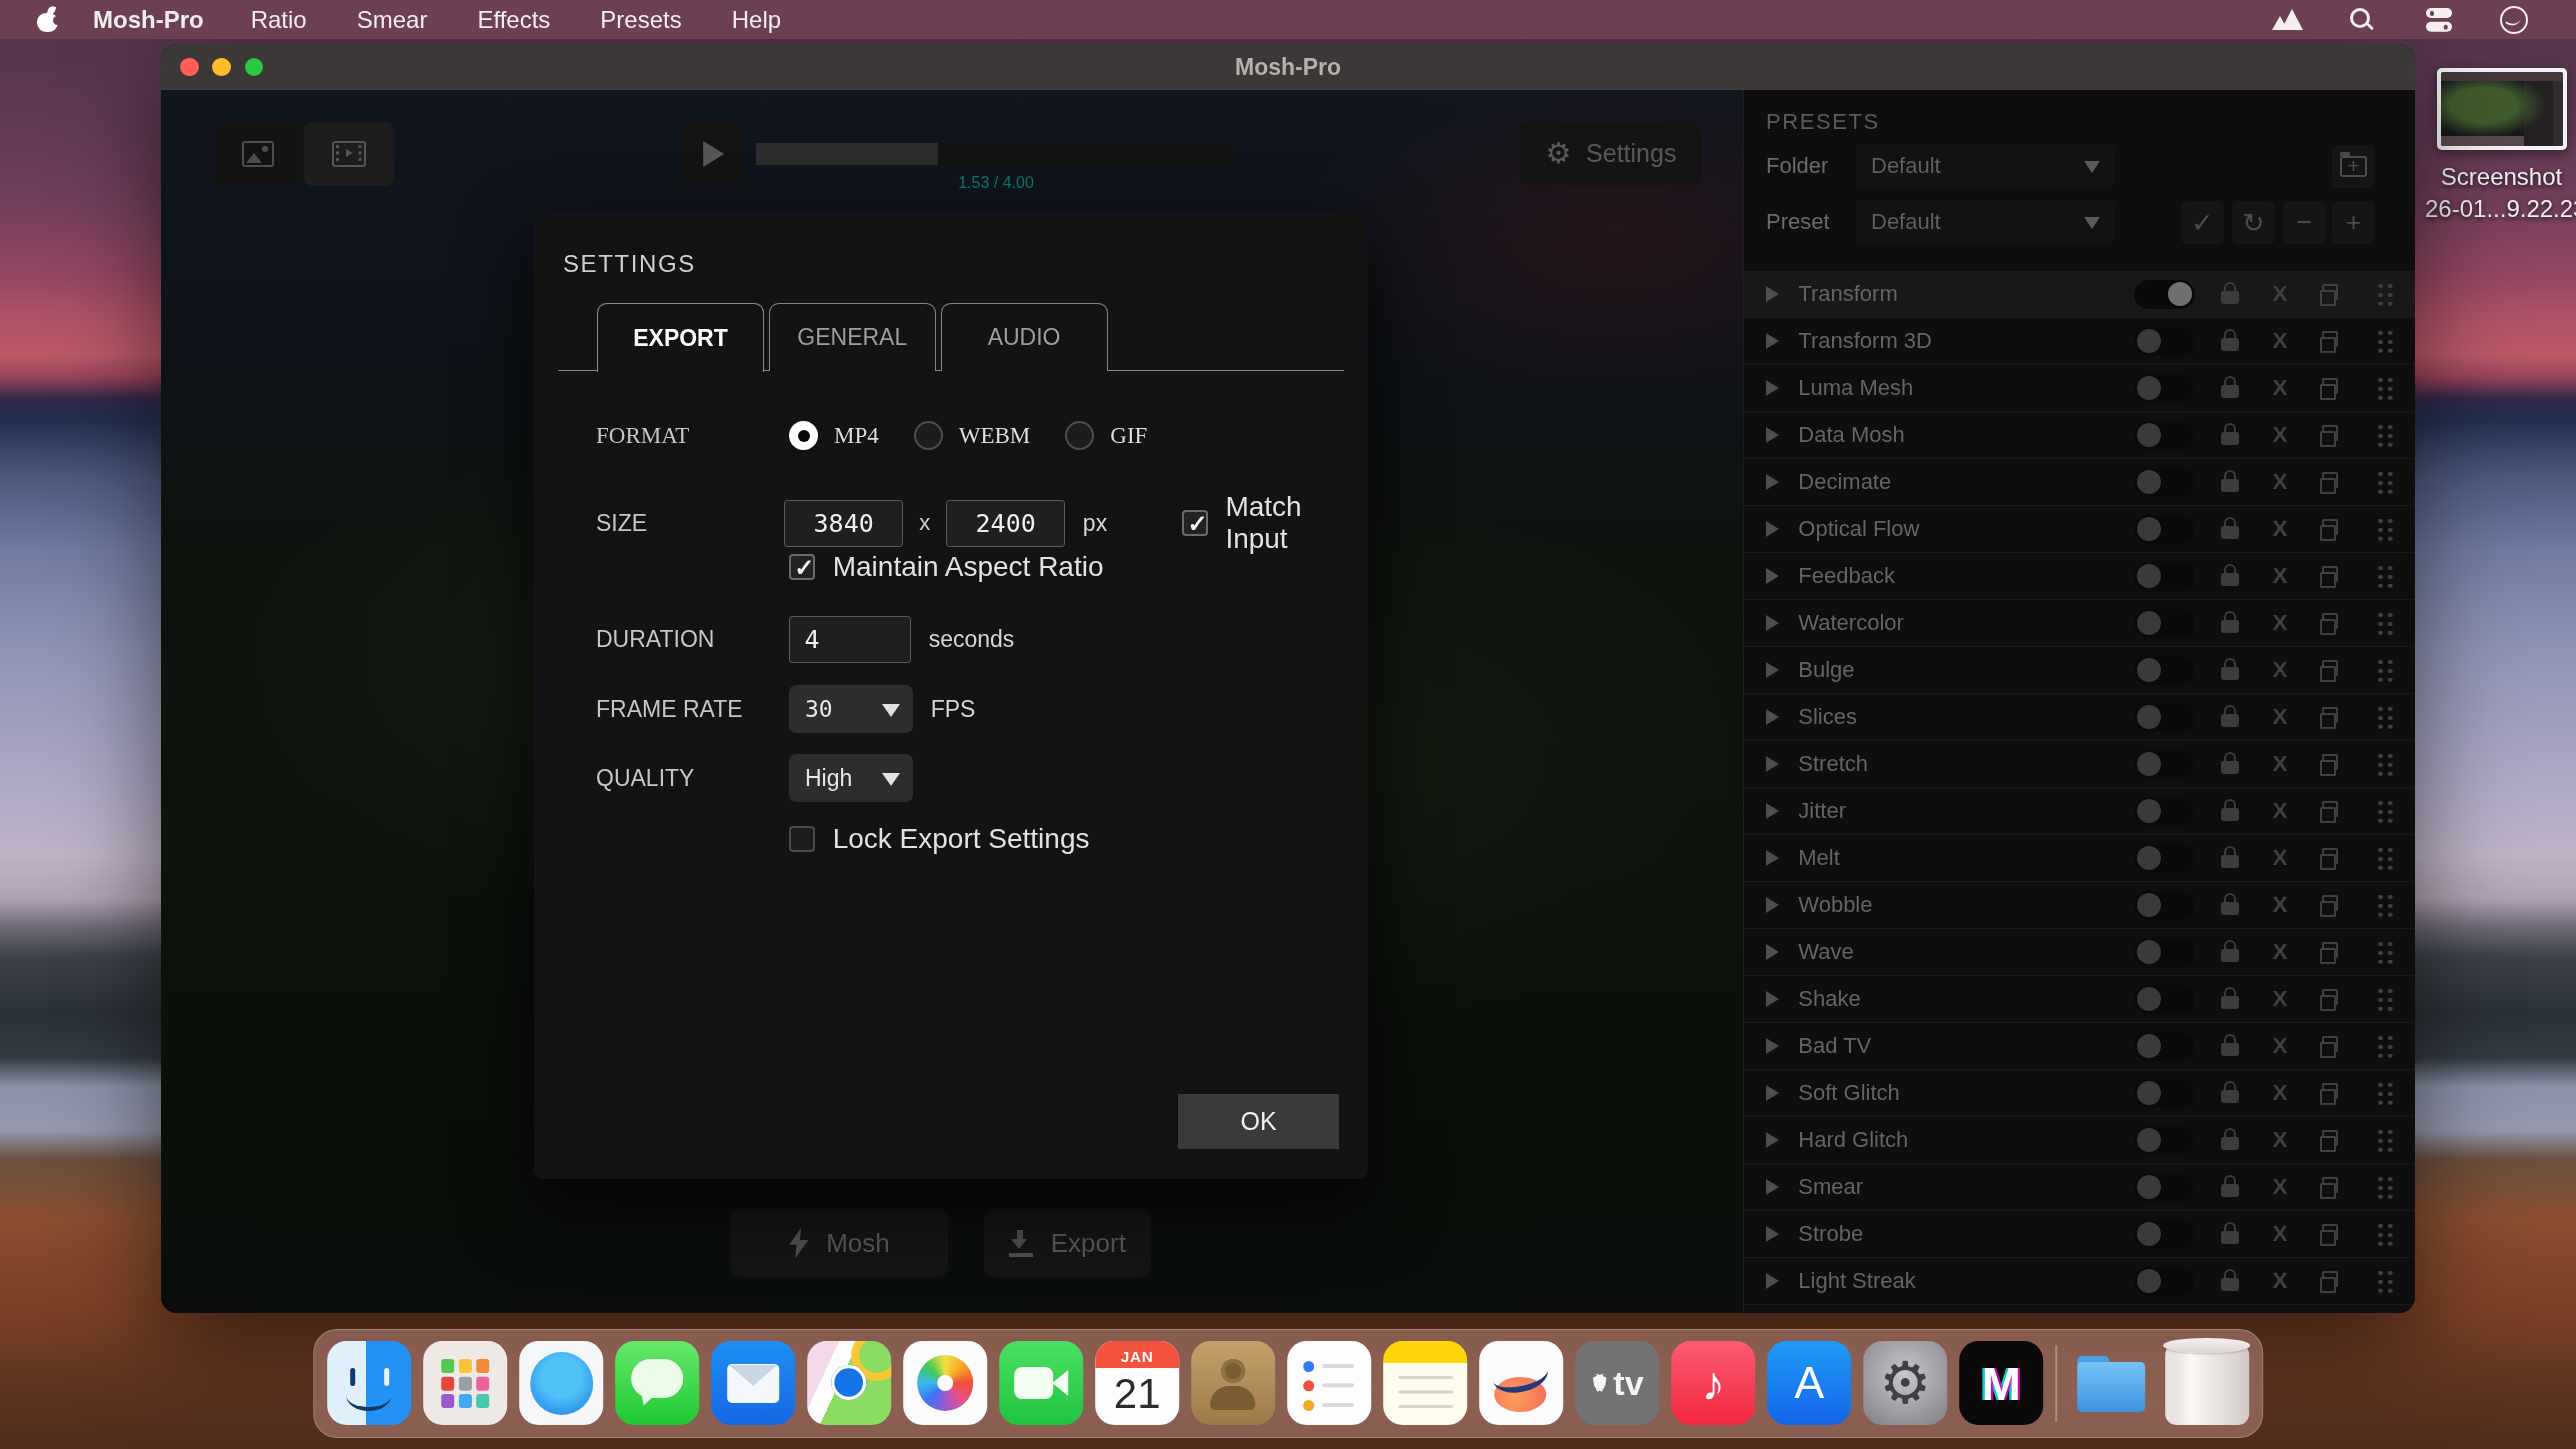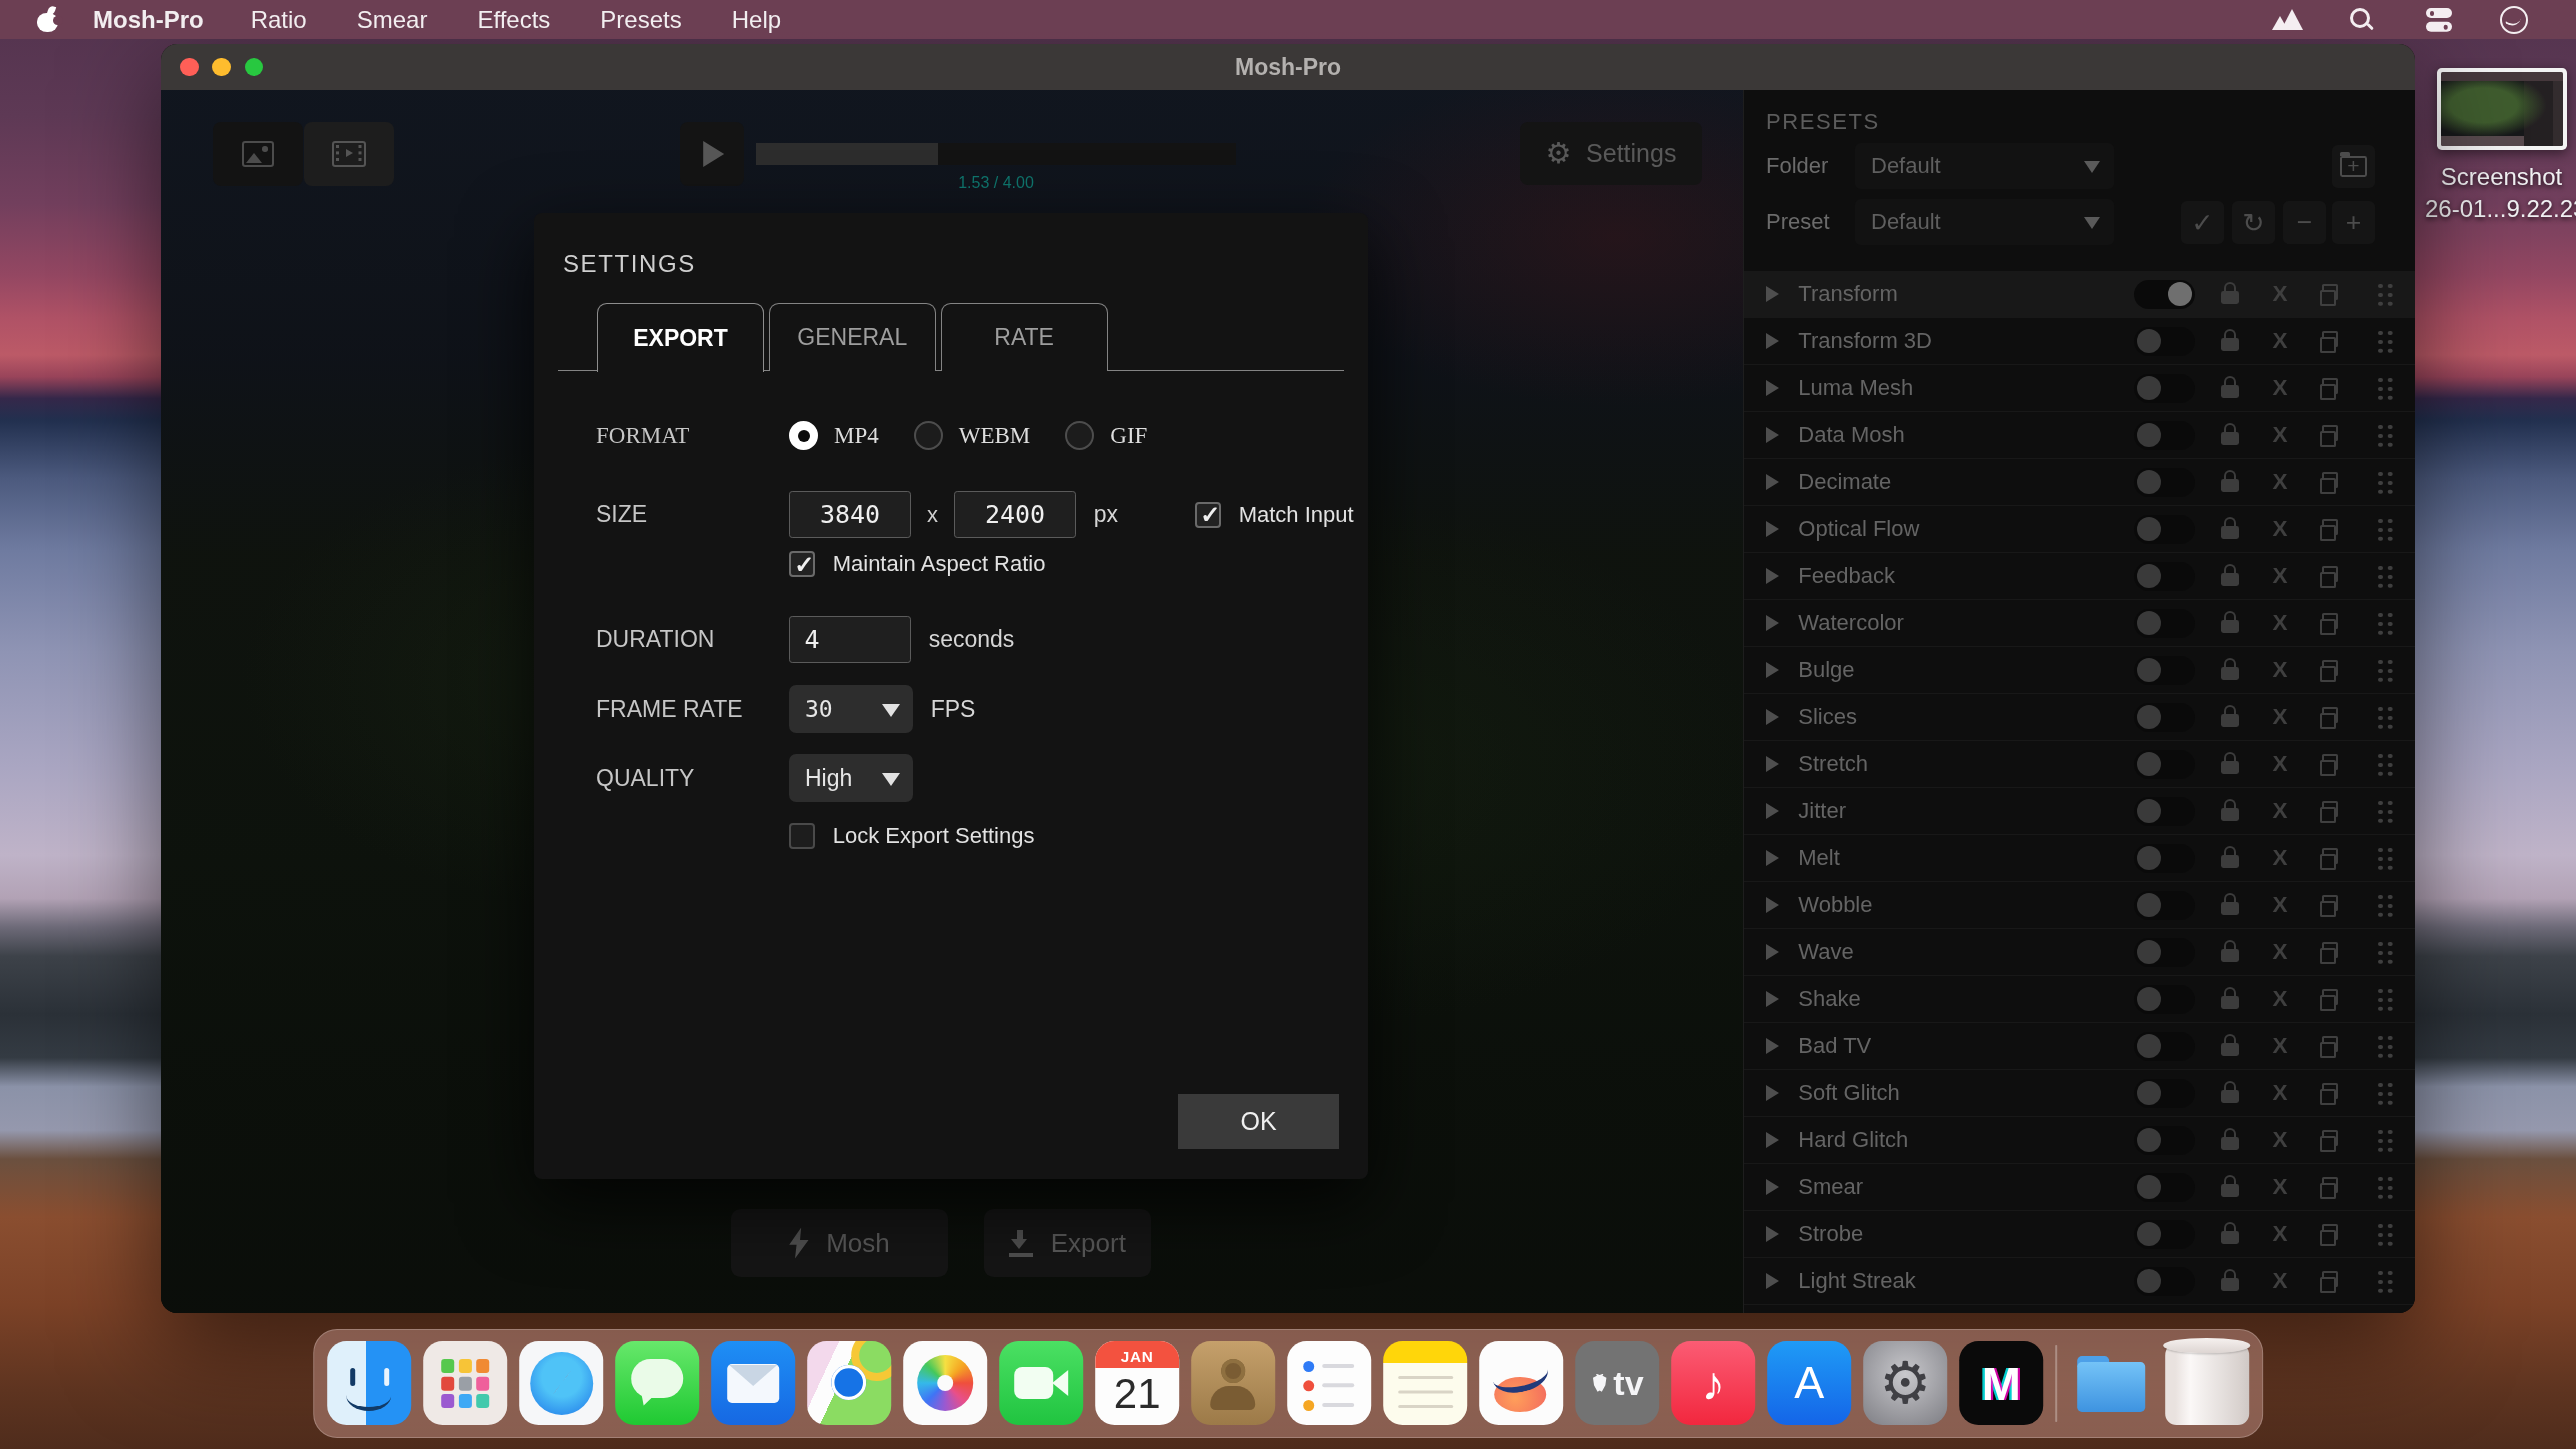--- a/index.html
+++ b/index.html
@@ -151,21 +151,21 @@
     color:#efefef; font-family:"DejaVu Sans Mono", monospace; font-size:25px;
     display:flex; align-items:center; justify-content:center; }
   .numinput.leftal { justify-content:flex-start; padding-left:14.5px; }
   .sep-x { color:#cfcfcf; font-size:22px; margin:0 16px; }
   .unit { color:#d6d6d6; font-size:23px; margin-left:17.7px; }
   .checkbox { position:relative; width:26px; height:26px; border-radius:4px;
     background:#222; border:2.4px solid #6a6a6a; }
   .checkbox.on::after { content:'\2713'; position:absolute; left:3.2px; top:-2.4px;
     color:#f0f0f0; font-size:24px; font-weight:700; }
   .checkbox.off { border-color:#4a4a4a; background:#1d1d1d; }
-  .clabel { color:#e2e2e2; font-size:22px; margin-left:17.7px; }
+  .clabel { color:#e2e2e2; font-size:28px; margin-left:17.7px; }
   .dropdown { position:relative; width:124px; height:48px; background:#2d2d2d; border-radius:7.2px;
     color:#e6e6e6; font-size:23px; display:flex; align-items:center; padding-left:16px; }
   .dropdown.mono { font-family:"DejaVu Sans Mono", monospace; }
   .dropdown .caret { position:absolute; right:13px; top:19.3px;
     border-left:9.7px solid transparent; border-right:9.7px solid transparent; border-top:13px solid #e2e2e2; }
   .okbtn { position:absolute; left:644px; top:881px; width:161px; height:55px; background:#3a3a3a;
     border-radius:0; color:#f0f0f0; font-size:25px; display:flex; align-items:center; justify-content:center; }
 
   
   .presets { position:relative; width:672px; height:100%; background:#0e0e0e; border-left:0.8px solid #1e1e1e; }
@@ -390,21 +390,21 @@
             </span>
           <span>Export</span>
         </div>
 
         <div class="dialog">
           <div class="dlg-title">SETTINGS</div>
 
           <div class="tabs">
             <div class="tab active">EXPORT</div>
             <div class="tab">GENERAL</div>
-            <div class="tab">RATE</div>
+            <div class="tab">AUDIO</div>
           </div>
 
           <div class="frow" style="top:208px;font-family:Liberation Serif, serif;">
             <span class="flabel">FORMAT</span>
             <span class="radio-item">
               <span class="radio sel"></span>
               <span class="rlabel">MP4</span>
             </span>
             <span class="radio-item">
               <span class="radio"></span>

